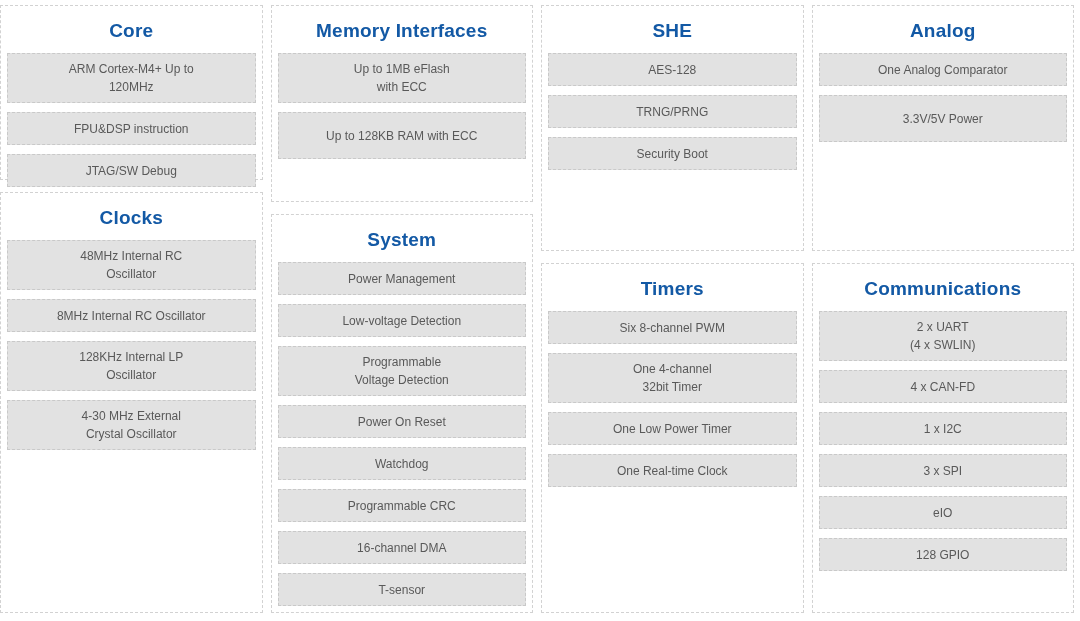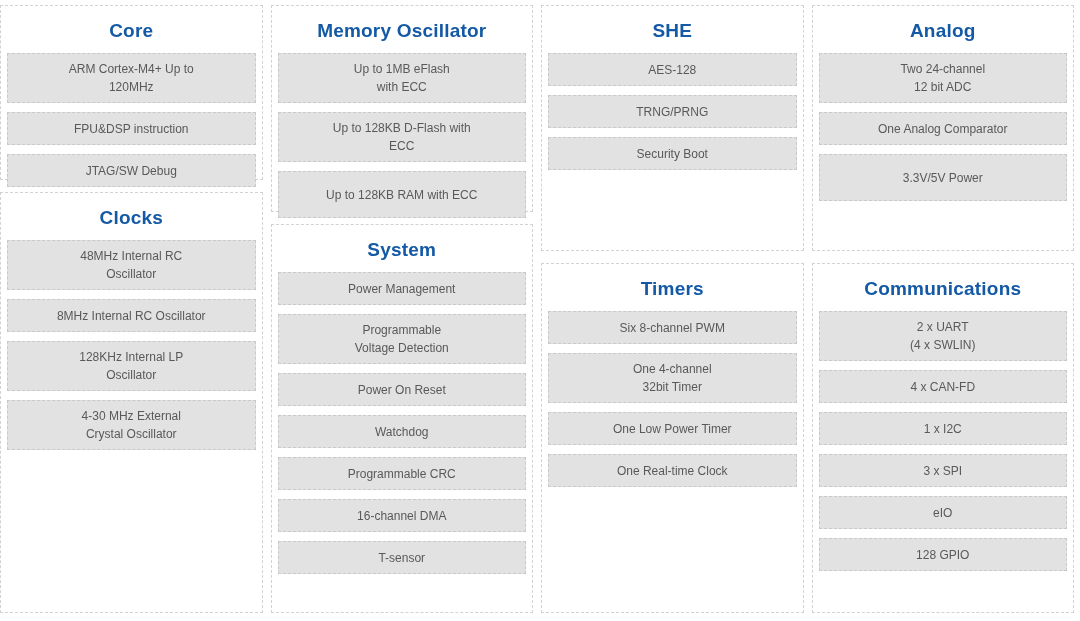--- a/index.html
+++ b/index.html
@@ -106,42 +106,41 @@
           </div>
           <div class="item">
             <div class="line">4-30 MHz External</div>
             <div class="line">Crystal Oscillator</div>
           </div>
         </div>
       </section>
     </div>
     <div class="column">
       <section class="panel">
-        <h2 class="panel-title">Memory Oscillator</h2>
+        <h2 class="panel-title">Memory Interfaces</h2>
         <div class="items">
           <div class="item">
             <div class="line">Up to 1MB eFlash</div>
             <div class="line">with ECC</div>
           </div>
-          <div class="item">
-            <div class="line">Up to 128KB D-Flash with</div>
-            <div class="line">ECC</div>
-          </div>
           <div class="item tall">
             <div class="line">Up to 128KB RAM with ECC</div>
           </div>
         </div>
       </section>
       <section class="panel">
         <h2 class="panel-title">System</h2>
         <div class="items">
           <div class="item">
             <div class="line">Power Management</div>
           </div>
           <div class="item">
+            <div class="line">Low-voltage Detection</div>
+          </div>
+          <div class="item">
             <div class="line">Programmable</div>
             <div class="line">Voltage Detection</div>
           </div>
           <div class="item">
             <div class="line">Power On Reset</div>
           </div>
           <div class="item">
             <div class="line">Watchdog</div>
           </div>
           <div class="item">
@@ -187,24 +186,20 @@
           <div class="item">
             <div class="line">One Real-time Clock</div>
           </div>
         </div>
       </section>
     </div>
     <div class="column">
       <section class="panel">
         <h2 class="panel-title">Analog</h2>
         <div class="items">
-          <div class="item">
-            <div class="line">Two 24-channel</div>
-            <div class="line">12 bit ADC</div>
-          </div>
           <div class="item">
             <div class="line">One Analog Comparator</div>
           </div>
           <div class="item tall">
             <div class="line">3.3V/5V Power</div>
           </div>
         </div>
       </section>
       <section class="panel">
         <h2 class="panel-title">Communications</h2>

